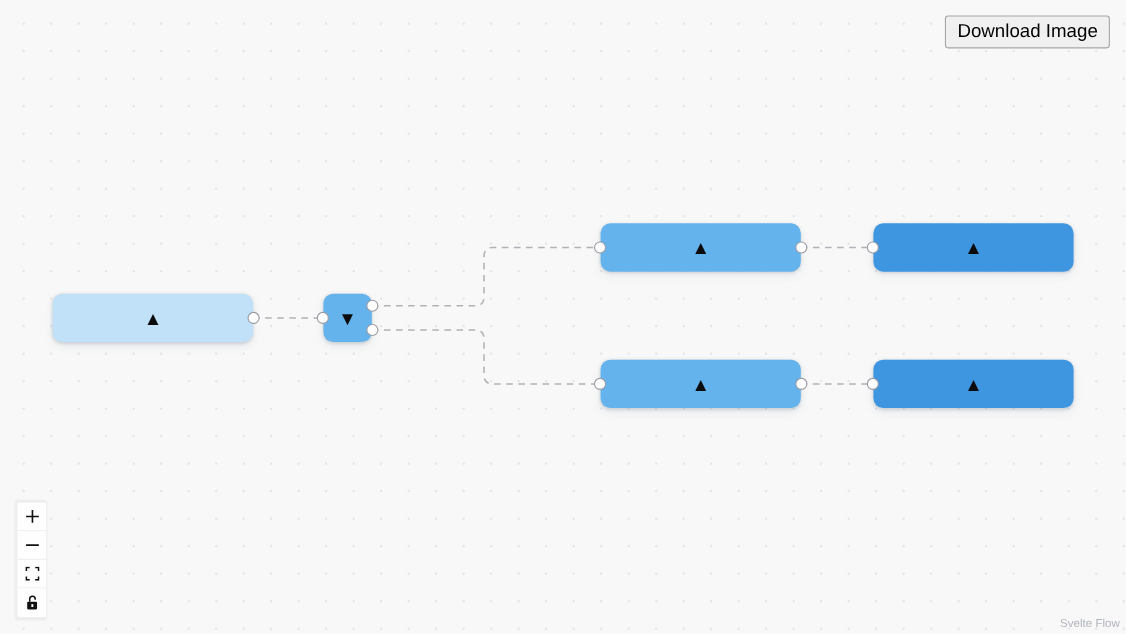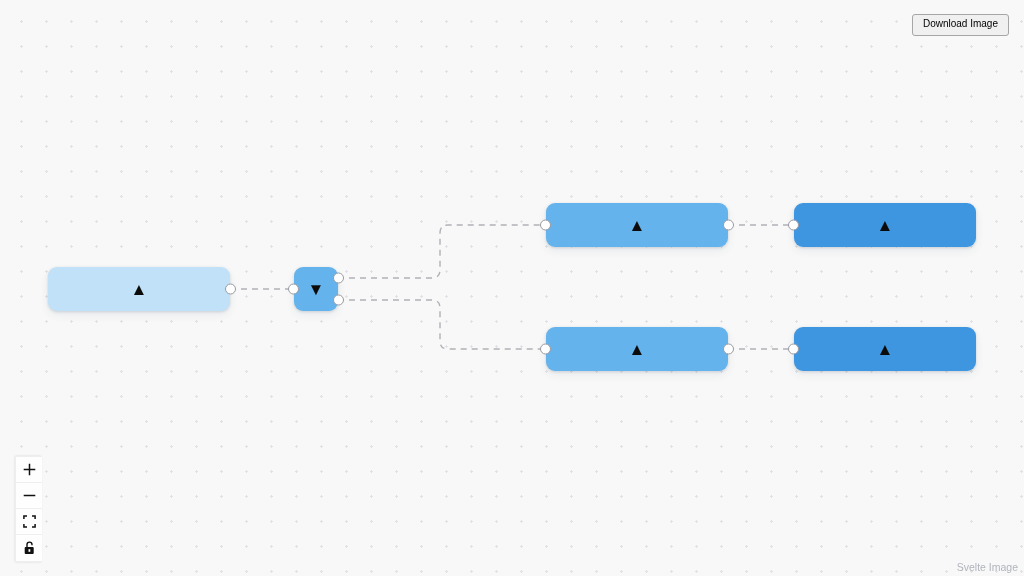--- a/index.html
+++ b/index.html
@@ -68,21 +68,21 @@
   .handle.left  { left: -6px; }
   .handle.right { right: -6px; }
   .handle.right-top    { right: -6px; top: 25%; }
   .handle.right-bottom { right: -6px; top: 75%; }
 
   
   #download-btn {
     position: absolute;
     right: 15px; top: 14px;
     padding: 3px 10px 4px;
-    font-size: 10px;
+    font-size: 17px;
     font-family: "Liberation Sans", sans-serif;
     color: #000;
     background: #f0f0f0;
     border: 1px solid #a6a6a6;
     border-radius: 3px;
     cursor: pointer;
     z-index: 20;
     line-height: 1.25;
   }
 
@@ -202,15 +202,15 @@
       <span>
         <svg width="13" height="14" viewBox="0 0 13 14">
           <path d="M4 6 V3.6 A2.5 2.5 0 0 1 9 3.6 V4.2" stroke="#111" stroke-width="1.4" fill="none"></path>
           <rect x="1.7" y="6" width="9" height="7" rx="1" fill="#111"></rect>
           <rect x="5.5" y="8.2" width="1.8" height="2.6" fill="#fff"></rect>
         </svg>
       </span>
     </button>
   </div>
 
-  <a id="attribution" href="#">Svelte Image</a>
+  <a id="attribution" href="#">Svelte Flow</a>
 
 </div>
 
 </body></html>

